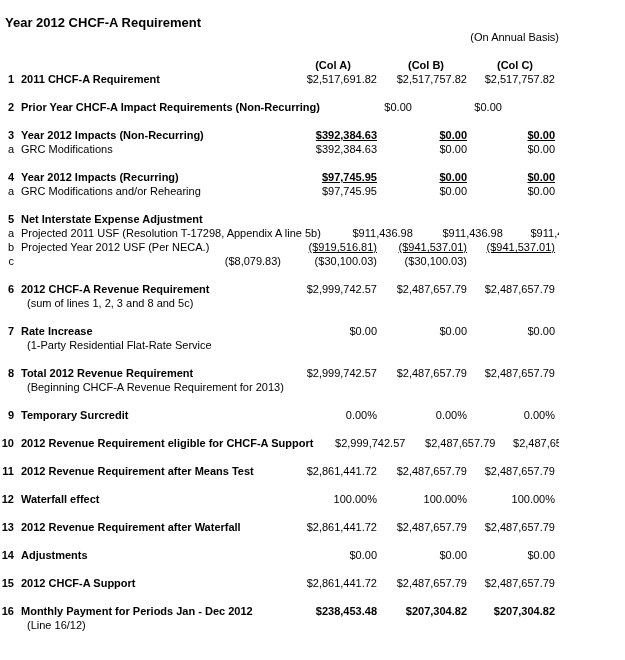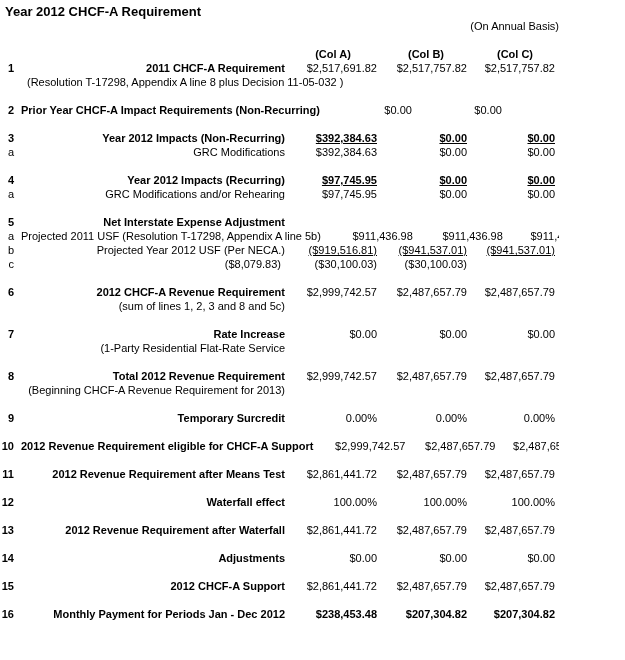--- a/index.html
+++ b/index.html
@@ -1,33 +1,33 @@
 <!DOCTYPE html>
 <html><head>
 <meta charset="utf-8">
 <style>
   html,body { margin:0; padding:0; background:#fff; }
   .page {
     width:559px; height:660px; box-sizing:border-box;
     background:#ffffff; color:#000;
     font-family:"Liberation Sans", sans-serif;
     font-size:11px; line-height:14px;
-    padding-top:4px; overflow:hidden;
+    padding-top:15px; overflow:hidden;
   }
   .title { font-size:13px; font-weight:bold; padding-left:5px; line-height:15px; }
   .subtitle { padding-left:5px; line-height:14px;text-align:right; }
 
   .row {
     display:grid;
     grid-template-columns:16px 1fr 96px 90px 88px;
     line-height:14px;
   }
   .gap { margin-top:14px; }
   .num { text-align:right; padding-right:2px; white-space:nowrap; }
-  .label { padding-left:5px; white-space:nowrap;text-align:right; }
+  .label { padding-left:5px; white-space:nowrap; }
   .label.sub { padding-left:11px; }
   .label.ind { padding-left:22px; }
   .val { text-align:right; padding-right:4px; white-space:nowrap; }
   .b { font-weight:bold; }
   .u { text-decoration:underline; }
 
   .collabels { margin-top:14px; }
   .colhdr { text-align:center; font-weight:bold; }
   .ghdr {
     text-align:center; font-weight:bold;
@@ -55,21 +55,20 @@
   <div id="rows">
       <div class="row">
         <span class="num b">1</span>
         <span class="label b">2011 CHCF-A Requirement</span>
         <span class="val">$2,517,691.82</span>
         <span class="val">$2,517,757.82</span>
         <span class="val">$2,517,757.82</span>
       </div>
       <div class="row">
         <span class="num"></span>
-        <span class="label sub">(Resolution T-17298, Appendix A line 8 plus Decision 11-05-032 )</span>
         <span class="val"></span>
         <span class="val"></span>
         <span class="val"></span>
       </div>
       <div class="row gap">
         <span class="num b">2</span>
         <span class="label b">Prior Year CHCF-A Impact Requirements (Non-Recurring)</span>
         <span class="val">$0.00</span>
         <span class="val">$0.00</span>
         <span class="val">$0.00</span>
@@ -220,15 +219,22 @@
         <span class="val">$2,487,657.79</span>
         <span class="val">$2,487,657.79</span>
       </div>
       <div class="row gap">
         <span class="num b">16</span>
         <span class="label b">Monthly Payment for Periods Jan - Dec 2012</span>
         <span class="val b">$238,453.48</span>
         <span class="val b">$207,304.82</span>
         <span class="val b">$207,304.82</span>
       </div>
+      <div class="row">
+        <span class="num"></span>
+        <span class="label sub">(Line 16/12)</span>
+        <span class="val"></span>
+        <span class="val"></span>
+        <span class="val"></span>
+      </div>
     </div>
 
 </div>
 
 </body></html>

